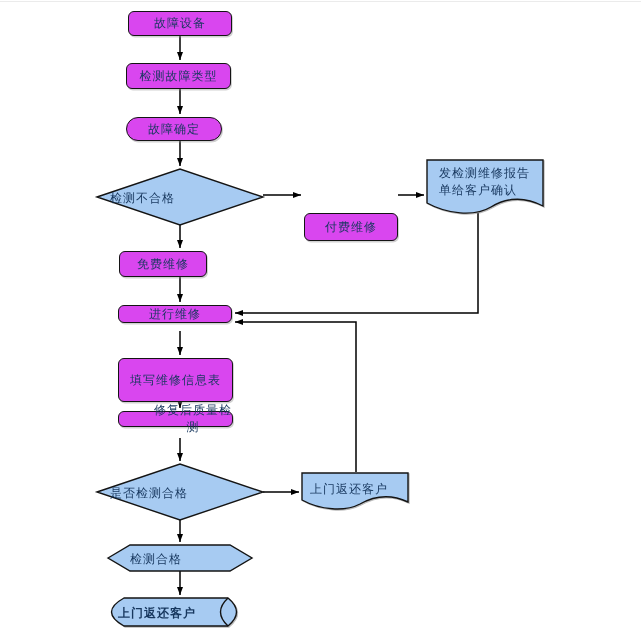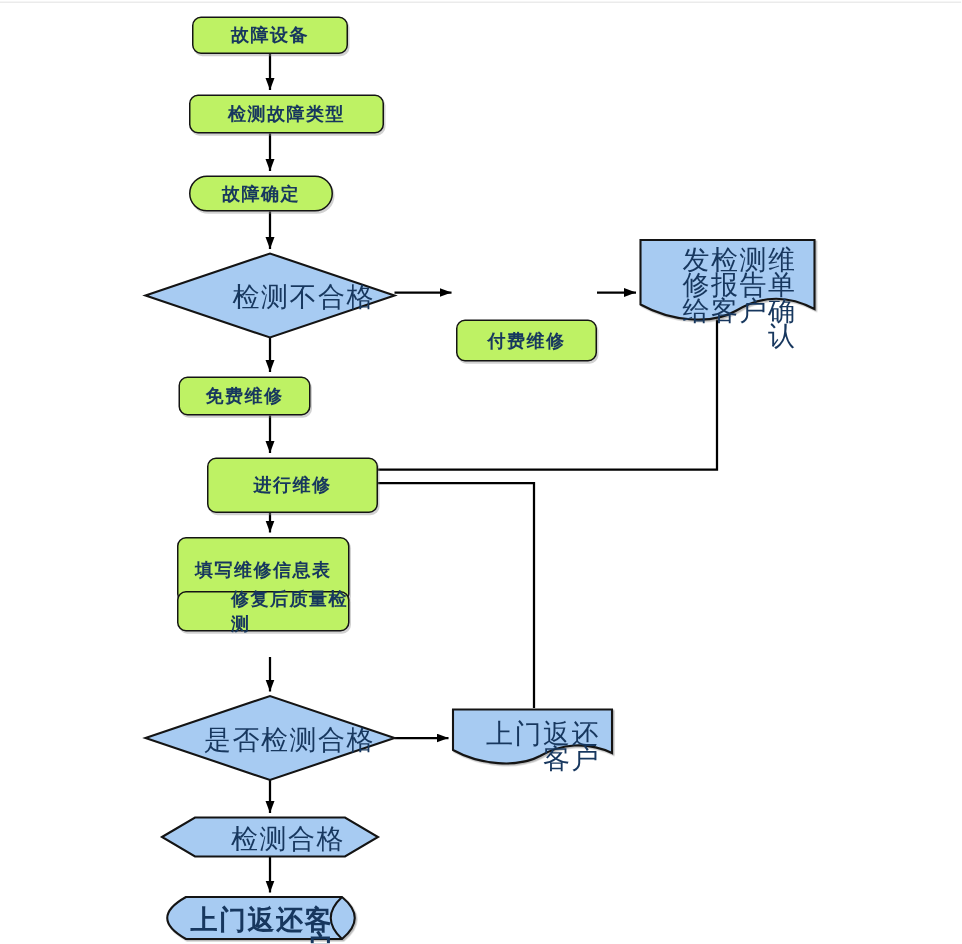--- a/index.html
+++ b/index.html
@@ -17,36 +17,35 @@
   .layer{position:absolute;left:0;top:0;}
   
   .conn{stroke:#000000;stroke-width:1.5;fill:none;}
   .shp{fill:#A7CBF2;stroke:#141414;stroke-width:1.4;}
   .seam{fill:none;stroke:#141414;stroke-width:1.4;}
   .shadowed{filter:drop-shadow(1px 1.6px 0 rgba(130,130,130,0.55));}
   
   .node{
     position:absolute;
     display:flex;align-items:center;justify-content:center;
-    background:#bef264;
+    background:#d946ef;
     border:1.4px solid #141414;
     border-radius:6px;
     box-shadow:1px 1.5px 0 rgba(140,140,140,0.40);
     color:#17375E;
     font-size:12px;letter-spacing:1px;
     box-sizing:border-box;
-    text-align:left;
-    font-weight:bold;
+    text-align:center;
   }
   
   .lbl{
     position:absolute;
     color:#17375E;
-    font-size:18px;letter-spacing:1px;
-    text-align:right;
+    font-size:12px;letter-spacing:1px;
+    text-align:left;
     line-height:17px;
   }
 </style>
 </head>
 <body>
 
 <div class="canvas">
   <div class="top-hairline"></div>
 
   <svg class="layer" width="641" height="629" viewBox="0 0 641 629">
@@ -82,33 +81,33 @@
     <path class="shp shadowed" d="M302,473 H408 V502 C391,494 374,496 360,504 C345,512 320,510 302,500 Z"></path>
 
     <polygon class="shp" points="108,558 130,545 230,545 252,558 230,571 130,571"></polygon>
 
     <path class="shp shadowed" d="M124,598 H228 Q245,612 228,626 H124 Q99,612 124,598 Z"></path>
     <path class="seam" d="M228,598 Q213,612 228,626"></path>
   </svg>
 
   <div class="node" style="left:128px;top:11px;width:104px;height:25px;">故障设备</div>
 
-  <div class="node" style="left:126px;top:63px;width:130px;height:26px;">检测故障类型</div>
+  <div class="node" style="left:126px;top:63px;width:105px;height:26px;">检测故障类型</div>
 
   <div class="node" style="left:126px;top:117px;width:96px;height:24px;border-radius:12px;">故障确定</div>
 
   <div class="node" style="left:304px;top:181px;width:94px;height:28px;margin-top:32px;">付费维修</div>
 
   <div class="node" style="left:119px;top:251px;width:88px;height:26px;">免费维修</div>
 
-  <div class="node" style="left:118px;top:305px;width:114px;height:37px;margin-left:20px;">进行维修</div>
+  <div class="node" style="left:118px;top:305px;width:114px;height:18px;">进行维修</div>
 
   <div class="node" style="left:118px;top:358px;width:115px;height:44px;">填写维修信息表</div>
 
-  <div class="node" style="left:118px;top:394px;width:115px;height:27px;padding-left:35px;">修复后质量检测</div>
+  <div class="node" style="left:118px;top:411px;width:115px;height:16px;padding-left:35px;">修复后质量检测</div>
 
   <div class="lbl" style="left:110px;top:190px;width:140px;">检测不合格</div>
 
   <div class="lbl" style="left:439px;top:165px;width:92px;">发检测维修报告单给客户确认</div>
 
   <div class="lbl" style="left:110px;top:485px;width:140px;">是否检测合格</div>
 
   <div class="lbl" style="left:310px;top:481px;width:90px;">上门返还客户</div>
 
   <div class="lbl" style="left:130px;top:551px;width:100px;">检测合格</div>

